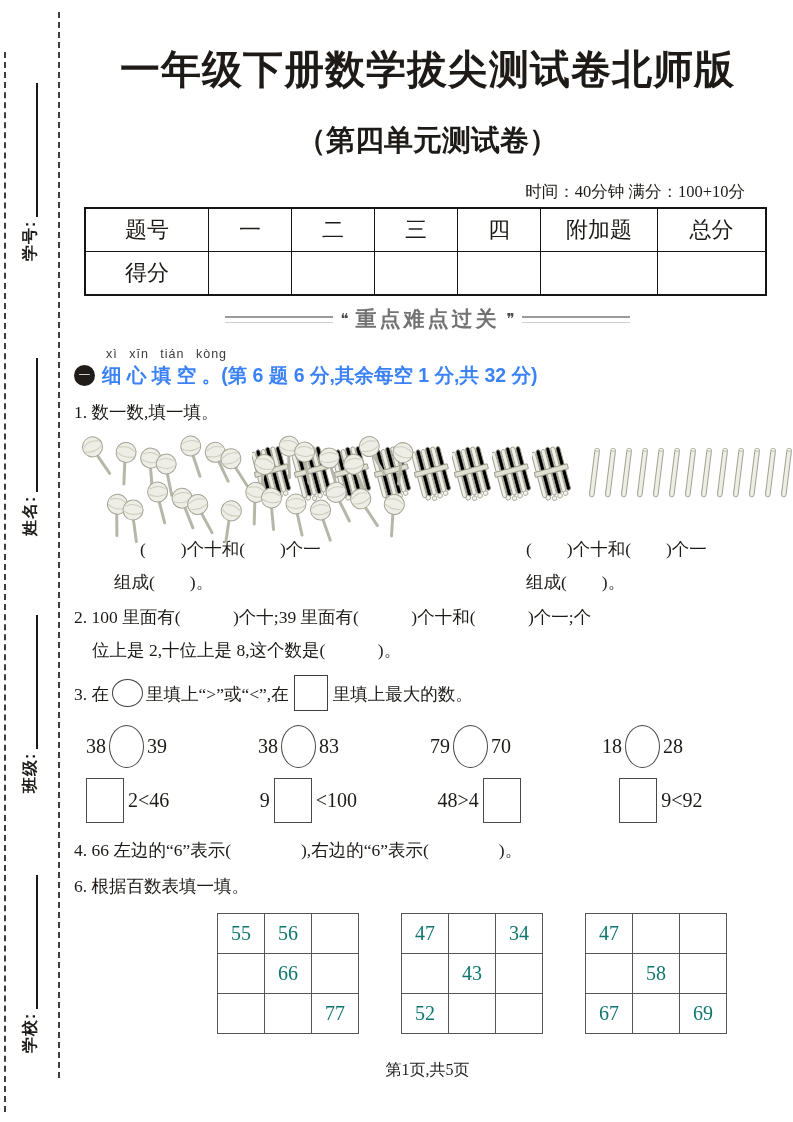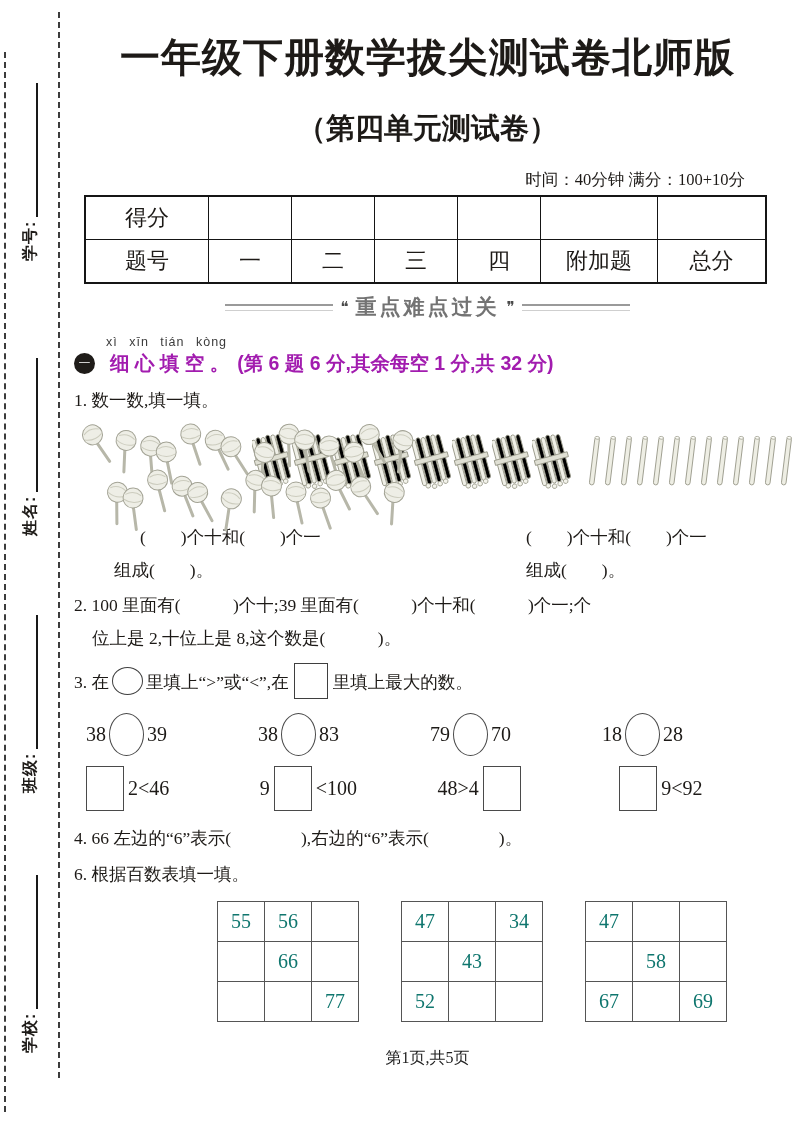--- a/index.html
+++ b/index.html
@@ -26,21 +26,21 @@
   .side-item {
     position: absolute; left: -60px; width: 180px; height: 22px;
     display: flex; align-items: flex-end;
     transform: rotate(-90deg);
     font-size: 16px; font-weight: bold;
     font-family: "Liberation Sans", "DejaVu Sans", sans-serif;
   }
   .side-label { white-space: nowrap; letter-spacing: 1px; }
   .side-line { flex: 1; border-bottom: 2px solid #191919; margin: 0 2px 3px 4px; }
   
-  .content { position: absolute; left: 62px; top: 4px; width: 731px; height: 922px; }
+  .content { position: absolute; left: 62px; top: 16px; width: 731px; height: 922px; }
   h1.title {
     margin: 26px 0 0 0; text-align: center;
     font-size: 40px; font-weight: bold; letter-spacing: 1px;
   }
   h2.subtitle {
     margin: 24px 0 0 0; text-align: center;
     font-size: 29px; font-weight: bold;
   }
   .meta {
     margin: 20px 48px 4px 0; text-align: right;
@@ -75,23 +75,22 @@
   }
   .head-line { display: flex; align-items: center; margin: 1px 0 0 12px; }
   .num-icon {
     width: 21px; height: 21px; border-radius: 50%;
     background: #1f1c19; color: #fff;
     display: inline-flex; align-items: center; justify-content: center;
     font-size: 12px; margin-right: 7px; flex: none;
     font-family: "Liberation Sans", sans-serif;
   }
   .head-title, .head-note {
-    font-weight: bold; font-size: 19.5px; color: #a21caf; white-space: pre;
+    font-weight: bold; font-size: 19.5px; color: #3b82f6; white-space: pre;
     font-family: "Liberation Sans", "DejaVu Sans", sans-serif;
-    margin-left: 8px;
   }
   
   .qtext {
     margin: 10px 0 0 12px; font-size: 17.5px; line-height: 1.5;
     white-space: pre-wrap;
   }
   .indent { margin-left: 30px; }
   
   .q1-figures { display: flex; margin: 8px 0 0 20px; }
   .lollipop-field { position: relative; width: 338px; height: 100px; }
@@ -166,37 +165,37 @@
   </div>
 
   <div class="content">
     <h1 class="title">一年级下册数学拔尖测试卷北师版</h1>
     <h2 class="subtitle">（第四单元测试卷）</h2>
     <div class="meta">时间：40分钟  满分：100+10分</div>
 
     <table class="score">
       <tbody>
           <tr>
+        <td class="c0">题号</td>
+        <td class="c1">一</td>
+        <td class="c2">二</td>
+        <td class="c3">三</td>
+        <td class="c4">四</td>
+        <td class="c5">附加题</td>
+        <td class="c6">总分</td>
+      </tr>
+      <tr>
         <td class="c0">得分</td>
         <td class="c1"></td>
         <td class="c2"></td>
         <td class="c3"></td>
         <td class="c4"></td>
         <td class="c5"></td>
         <td class="c6"></td>
       </tr>
-      <tr>
-        <td class="c0">题号</td>
-        <td class="c1">一</td>
-        <td class="c2">二</td>
-        <td class="c3">三</td>
-        <td class="c4">四</td>
-        <td class="c5">附加题</td>
-        <td class="c6">总分</td>
-      </tr>
     </tbody>
       </table>
 
     <div class="banner">
       <span class="bline"></span>
       <span class="bq">❝</span>
       <span class="btext">重点难点过关</span>
       <span class="bq">❞</span>
       <span class="bline"></span>
     </div>

